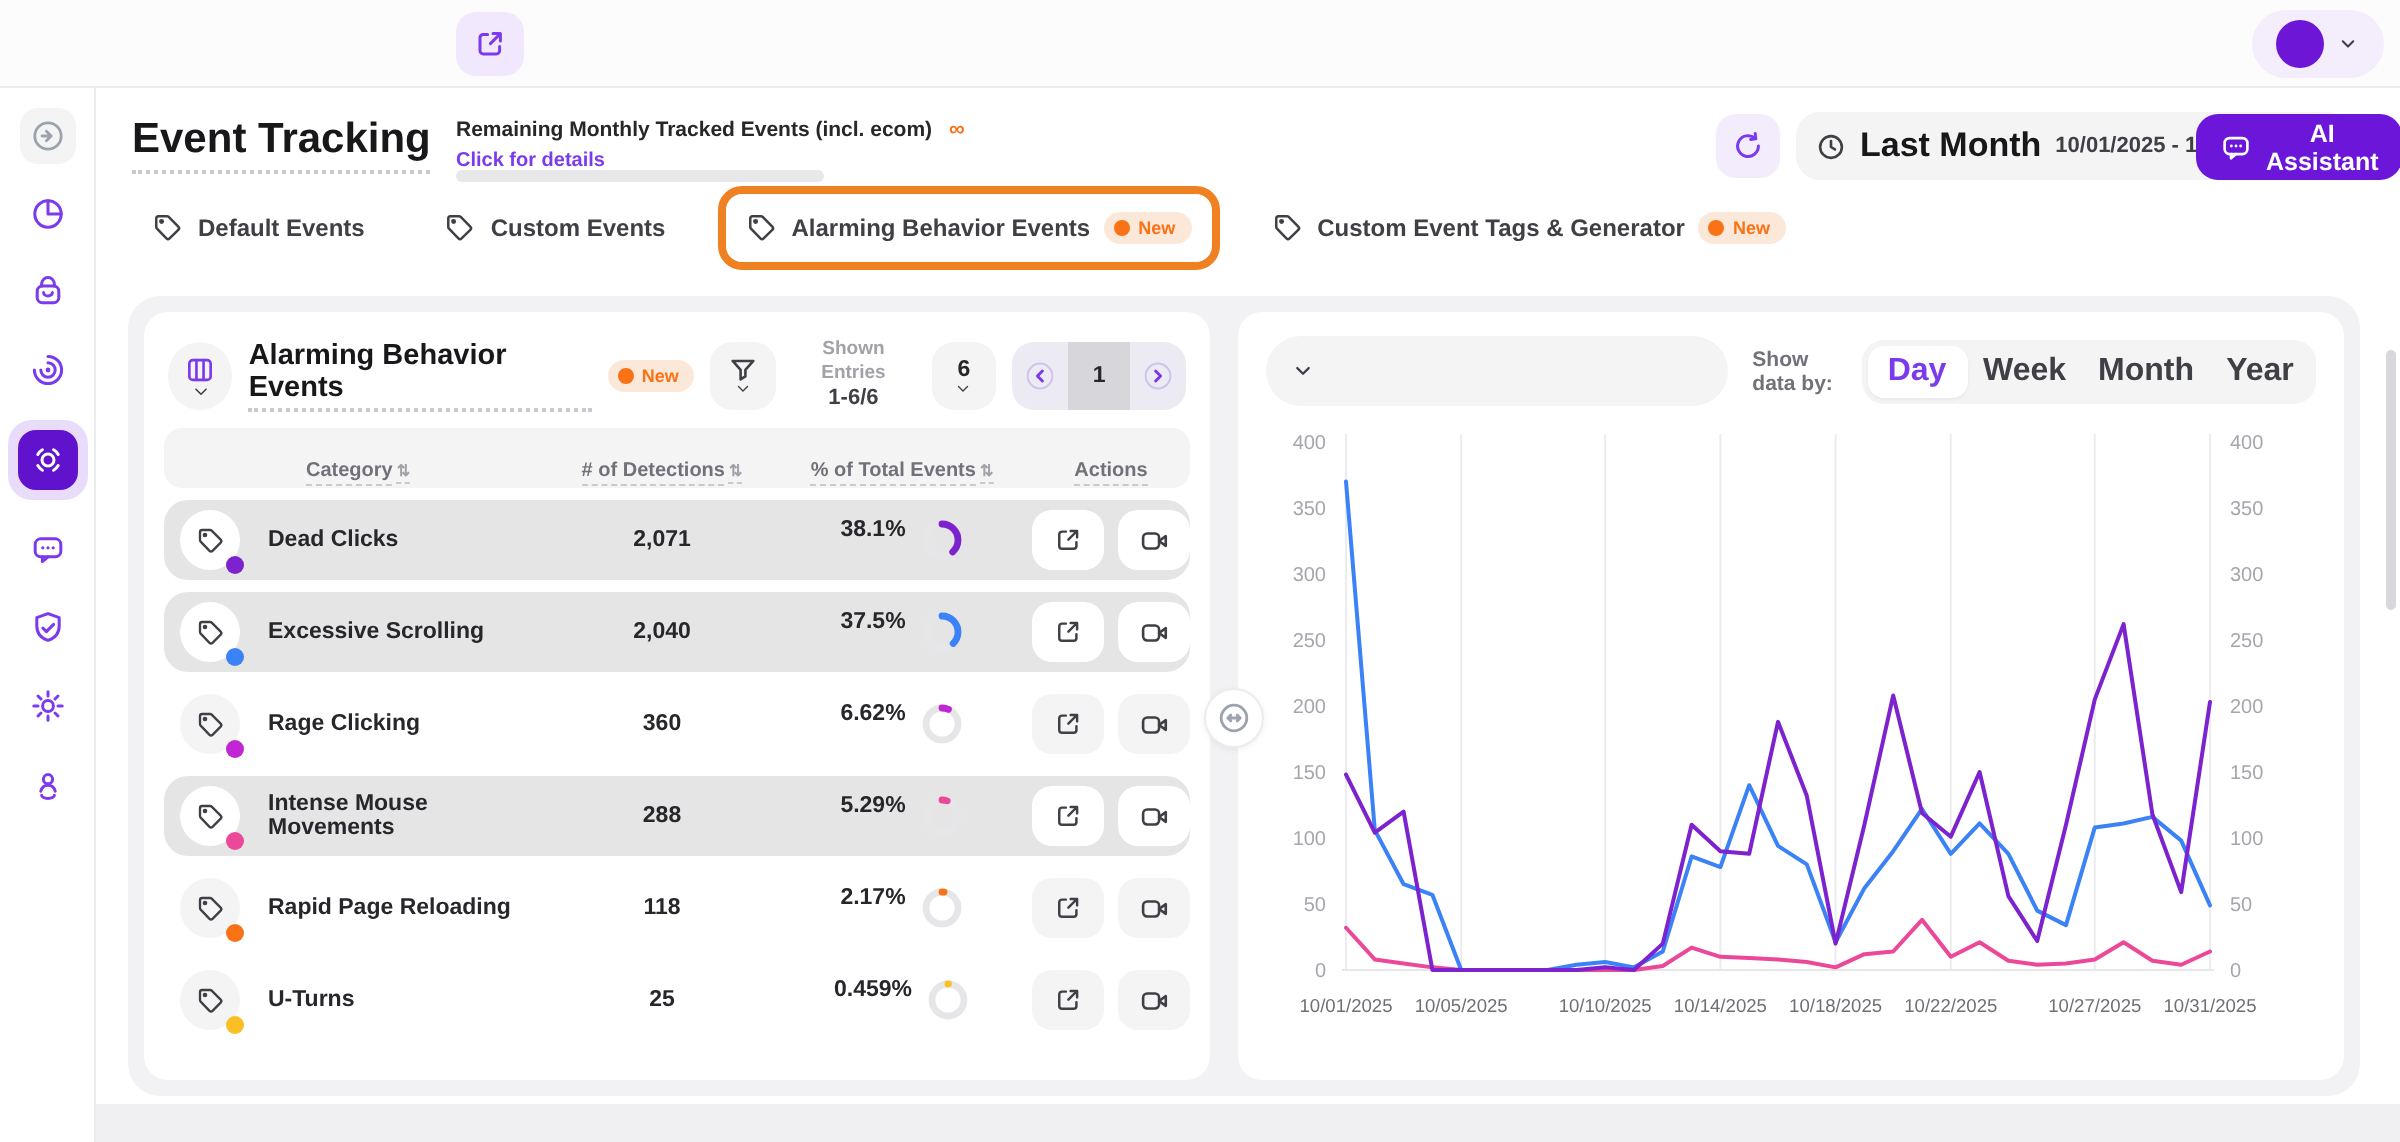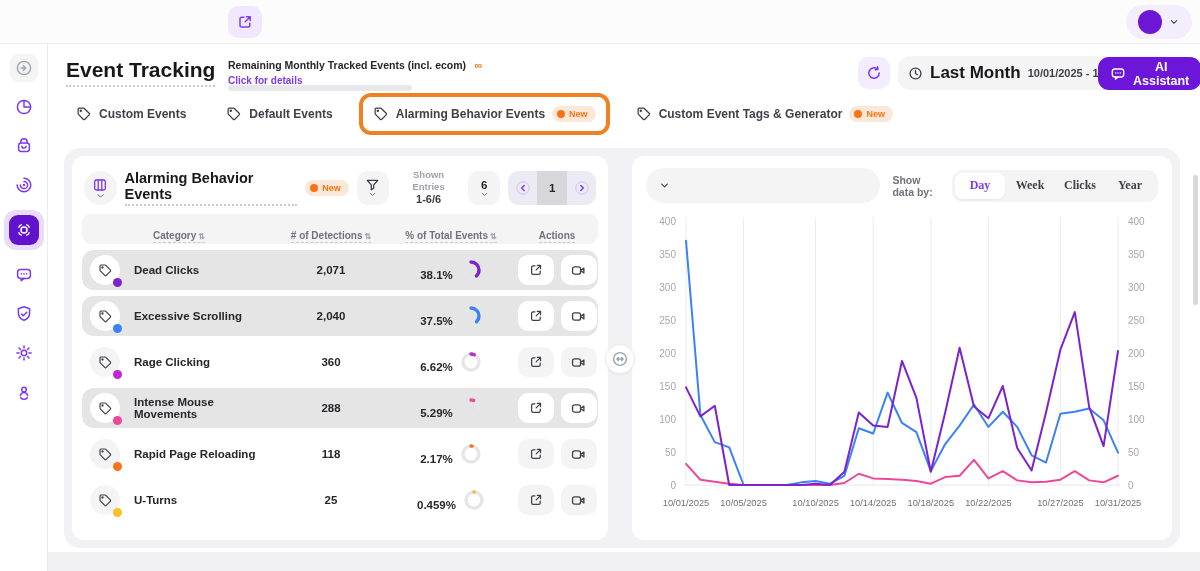--- a/index.html
+++ b/index.html
@@ -74,36 +74,36 @@
   .th span { border-bottom:1px dashed #c9c9cf; padding-bottom:1px; }
   .sort-glyph { font-size:8px; color:#a1a1aa; margin-left:2px; }
 
   .trow { height:40px; margin-top:6px; border-radius:12px; display:grid; grid-template-columns:44px 150px 110px 130px 1fr; align-items:center; cursor:pointer; }
   .trow.shaded { background:#e5e5e5; }
   .ticon { position:relative; width:30px; height:30px; margin-left:8px; border-radius:50%; background:#f4f4f5; display:flex; align-items:center; justify-content:center; }
   .trow.shaded .ticon { background:#fff; }
   .ticon .dot { position:absolute; right:-2px; bottom:-2px; width:9px; height:9px; border-radius:50%; }
   .tname { font-size:11.5px; font-weight:700; color:#26262b; padding-left:8px; }
   .tcount { font-size:11.5px; font-weight:600; color:#26262b; text-align:center; }
-  .tpct { display:flex; align-items:flex-end; justify-content:center; gap:7px; font-size:11.5px; font-weight:600; color:#26262b; }
+  .tpct { display:flex; align-items:flex-start; justify-content:center; gap:7px; font-size:11.5px; font-weight:600; color:#26262b; }
   .donut { transform:rotate(-90deg); }
   .donut .donut-track { fill:none; stroke:#e6e6e9; stroke-width:3.4; }
   .donut .donut-arc { fill:none; stroke-width:3.4; stroke-linecap:round; }
   .tactions { display:flex; align-items:center; justify-content:center; gap:7px; }
   .act-btn { width:36px; height:30px; border:none; border-radius:10px; background:#f4f4f5; display:flex; align-items:center; justify-content:center; cursor:pointer; }
   .trow.shaded .act-btn { background:#fff; }
 
   
   .cp-head { display:flex; align-items:center; gap:12px; }
   .metric-select { width:250px; height:35px; background:#f4f4f5; border:none; border-radius:18px; display:flex; align-items:center; padding:0 12px; gap:8px; cursor:pointer; font-family:"Liberation Sans",sans-serif; }
   .metric-select span { flex:1; text-align:left; font-size:11.5px; font-weight:700; color:#3f3f46; }
   .cp-head-right { margin-left:auto; display:flex; align-items:center; gap:8px; }
   .showby-label { font-size:10.5px; font-weight:600; color:#71717a; }
   .seg { display:flex; align-items:center; background:#f4f4f5; border-radius:11px; padding:3px; height:32px; }
-  .seg-item { min-width:50px; height:26px; border:none; background:transparent; border-radius:8px; font-size:12px; font-weight:700; color:#3f3f46; cursor:pointer; font-family:Liberation Serif, serif; padding:0 8px; }
+  .seg-item { min-width:50px; height:26px; border:none; background:transparent; border-radius:8px; font-size:16px; font-weight:700; color:#3f3f46; cursor:pointer; font-family:Liberation Sans, sans-serif; padding:0 8px; }
   .seg-item.selected { background:#fff; color:#7c3aed; box-shadow:0 1px 2px rgba(0,0,0,.05); }
   #chart-svg { margin-top:8px; }
   #chart-svg .yl { font-size:10px; fill:#a6a6ad; font-family:"Liberation Sans",sans-serif; }
   #chart-svg .xl { font-size:9.3px; fill:#6f6f76; font-family:"Liberation Sans",sans-serif; }
 
   .scroll-thumb { position:absolute; right:2px; top:175px; width:5px; height:130px; background:#d8d8dc; border-radius:3px; z-index:9; cursor:grab; }
 
   .ic { stroke:#3f3f46; stroke-width:1.4; fill:none; stroke-linecap:round; stroke-linejoin:round; }
   .ic-purple { stroke:#7c3aed; stroke-width:1.5; fill:none; stroke-linecap:round; stroke-linejoin:round; }
   .ic-gray { stroke:#9ca3af; stroke-width:1.4; fill:none; stroke-linecap:round; stroke-linejoin:round; }
@@ -264,30 +264,30 @@
   </button>
 
   <div class="tabs-row">
     <div class="tab">
       <span>
         <svg width="16" height="16" viewBox="0 0 18 18">
             <path class="ic" d="M2.4 8.4V3.7c0-.7.6-1.3 1.3-1.3h4.7c.4 0 .7.1 1 .4l5.4 5.4c.5.5.5 1.3 0 1.8l-4.9 4.9c-.5.5-1.3.5-1.8 0L2.8 9.4c-.3-.3-.4-.6-.4-1z"></path>
             <circle class="ic" cx="5.4" cy="5.4" r=".7"></circle>
           </svg>
       </span>
-      <span>Custom Events</span>
+      <span>Default Events</span>
     </div>
     <div class="tab">
       <span>
         <svg width="16" height="16" viewBox="0 0 18 18">
             <path class="ic" d="M2.4 8.4V3.7c0-.7.6-1.3 1.3-1.3h4.7c.4 0 .7.1 1 .4l5.4 5.4c.5.5.5 1.3 0 1.8l-4.9 4.9c-.5.5-1.3.5-1.8 0L2.8 9.4c-.3-.3-.4-.6-.4-1z"></path>
             <circle class="ic" cx="5.4" cy="5.4" r=".7"></circle>
           </svg>
       </span>
-      <span>Default Events</span>
+      <span>Custom Events</span>
     </div>
     <div class="tab highlighted">
       <span>
         <svg width="16" height="16" viewBox="0 0 18 18">
             <path class="ic" d="M2.4 8.4V3.7c0-.7.6-1.3 1.3-1.3h4.7c.4 0 .7.1 1 .4l5.4 5.4c.5.5.5 1.3 0 1.8l-4.9 4.9c-.5.5-1.3.5-1.8 0L2.8 9.4c-.3-.3-.4-.6-.4-1z"></path>
             <circle class="ic" cx="5.4" cy="5.4" r=".7"></circle>
           </svg>
       </span>
       <span>Alarming Behavior Events</span>
       <span class="new-badge">
@@ -584,21 +584,21 @@
         <button class="metric-select">
           <svg width="13" height="13" viewBox="0 0 16 16">
               <path class="ic" d="M4.5 6.2L8 9.7l3.5-3.5"></path>
             </svg>
         </button>
         <div class="cp-head-right">
           <span class="showby-label">Show data by:</span>
           <div class="seg">
             <button class="seg-item selected">Day</button>
             <button class="seg-item">Week</button>
-            <button class="seg-item">Clicks</button>
+            <button class="seg-item">Month</button>
             <button class="seg-item">Year</button>
           </div>
         </div>
       </div>
       <svg id="chart-svg" width="512" height="304" viewBox="0 0 512 304">
           <line x1="40" y1="6" x2="40" y2="274" stroke="#ececf0" stroke-width="1"></line>
           <text x="40" y="295" text-anchor="middle" class="xl">10/01/2025</text>
           <line x1="97.6" y1="6" x2="97.6" y2="274" stroke="#ececf0" stroke-width="1"></line>
           <text x="97.6" y="295" text-anchor="middle" class="xl">10/05/2025</text>
           <line x1="169.6" y1="6" x2="169.6" y2="274" stroke="#ececf0" stroke-width="1"></line>

